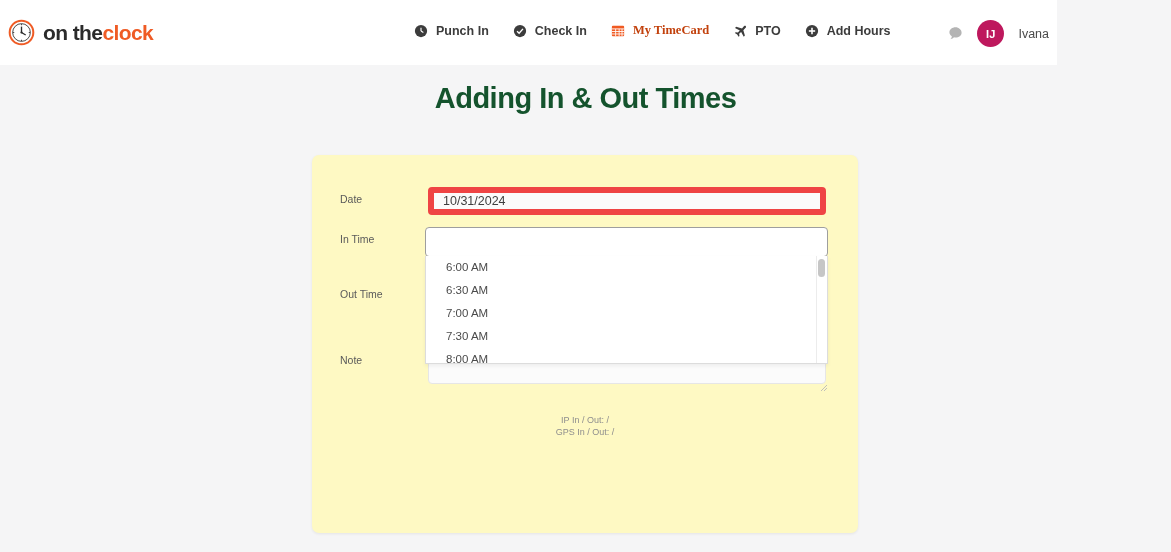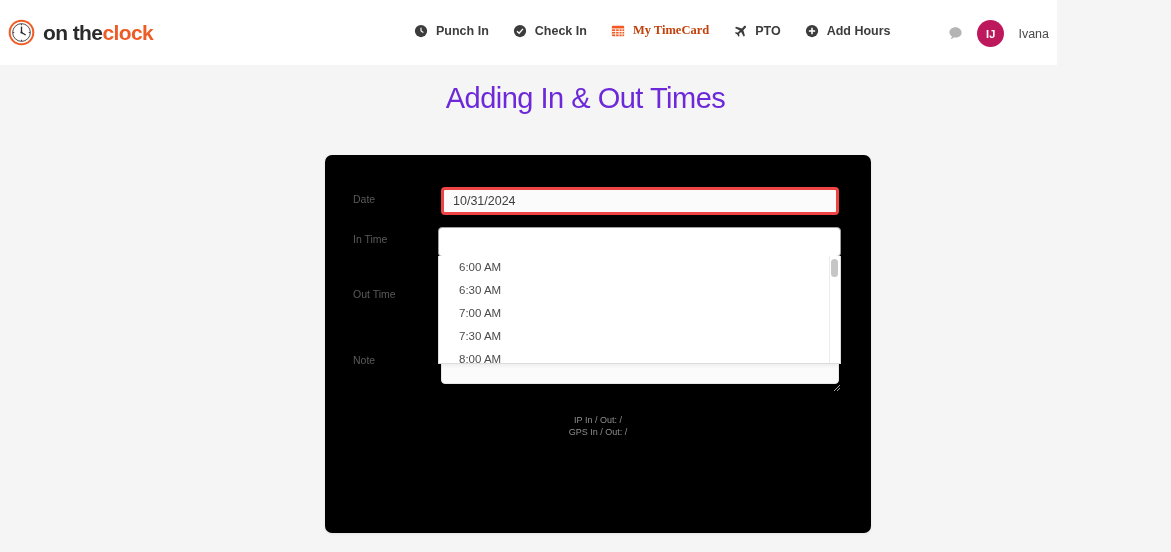--- a/index.html
+++ b/index.html
@@ -52,46 +52,46 @@
     font-size: 11px; font-weight: bold;
     display: flex; align-items: center; justify-content: center;
     letter-spacing: 0.3px;
   }
   .uname { font-size: 12.5px; color: #4a4a4a; }
 
   
   .page-title {
     position: absolute; top: 82px; left: 0; width: 1171px;
     text-align: center;
-    font-size: 29px; font-weight: normal; letter-spacing: -0.5px;
-    color: #6d28d9;
+    font-size: 29px; font-weight: bold; letter-spacing: -0.5px;
+    color: #14532d;
   }
 
   
   .card {
-    position: absolute; left: 325px; top: 155px;
+    position: absolute; left: 312px; top: 155px;
     width: 546px; height: 378px;
-    background: #000000;
+    background: #fef9c3;
     border-radius: 7px;
     box-shadow: 0 1px 3px rgba(0,0,0,0.07);
   }
 
   .field-label {
     position: absolute;
     font-size: 10.5px; color: #5a5a5a;
   }
   #lbl-date  { left: 28px; top: 38px; }
   #lbl-in    { left: 28px; top: 78px; }
   #lbl-out   { left: 28px; top: 133px; }
   #lbl-note  { left: 28px; top: 199px; }
 
   .txt-input {
     position: absolute; left: 116px;
     width: 398px; height: 28px;
-    border: 3px solid #ef4444; border-radius: 4px;
+    border: 6px solid #ef4444; border-radius: 4px;
     background: #fbfbfb;
     font-family: "Liberation Sans", sans-serif;
     font-size: 12.5px; color: #3f3f3f;
     padding: 0 9px; outline: none;
   }
   #input-date { top: 32px; }
 
   #input-intime {
     position: absolute; left: 113px; top: 72px;
     width: 403px; height: 30px;

